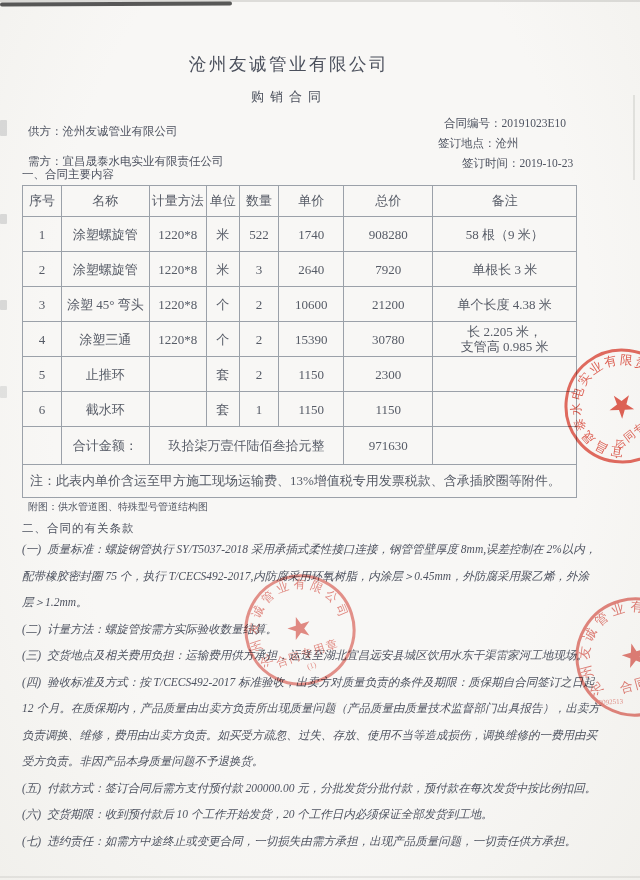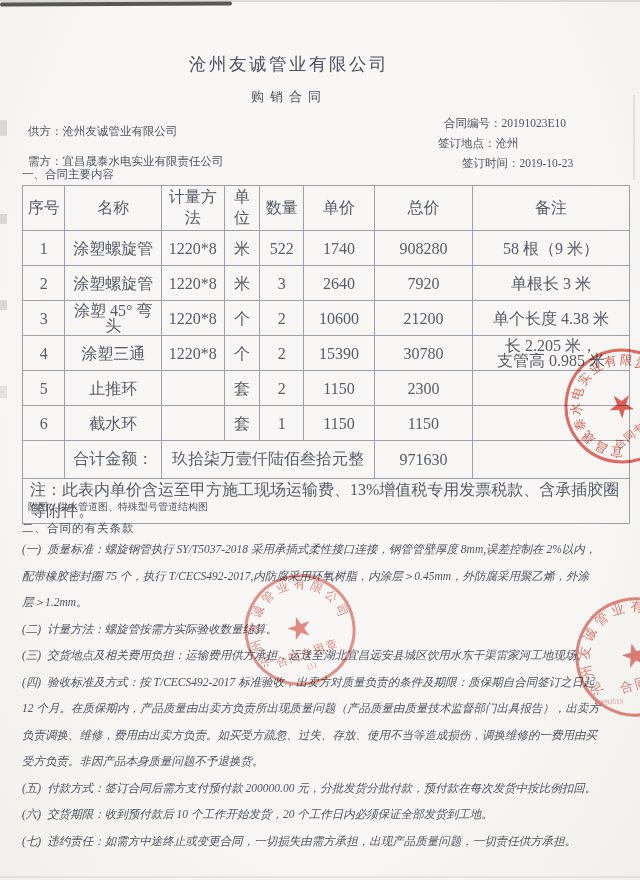--- a/index.html
+++ b/index.html
@@ -34,23 +34,23 @@
   .meta .l1{position:absolute;left:0;top:8px;}
   .meta .l2{position:absolute;left:0;top:38px;}
   .meta .r1{position:absolute;left:392px;top:0;margin-left:24px;}
   .meta .r2{position:absolute;left:410px;top:20px;}
   .meta .r3{position:absolute;left:410px;top:40px;margin-left:24px;}
 
   .sec1-heading{position:absolute;left:22px;top:167px;font-size:11.5px;}
 
   
   table.main{
-    position:absolute;left:22px;top:185px;width:608px;
+    position:absolute;left:22px;top:185px;width:555px;
     border-collapse:collapse;table-layout:fixed;
-    font-size:16px;color:#565b66;
+    font-size:13px;color:#565b66;
   }
   table.main td,table.main th{
     border:1px solid #9ba1a9;text-align:center;vertical-align:middle;
     font-weight:normal;padding:1px 2px;overflow:hidden;
   }
   table.main thead th{height:28px;}
   table.main tbody.rows td{height:32px;line-height:15px;}
   table.main td.remark{white-space:pre-line;}
   tr.total-row td{height:35px;}
   tr.note-row td{height:30px;text-align:left;padding-left:7px;}

